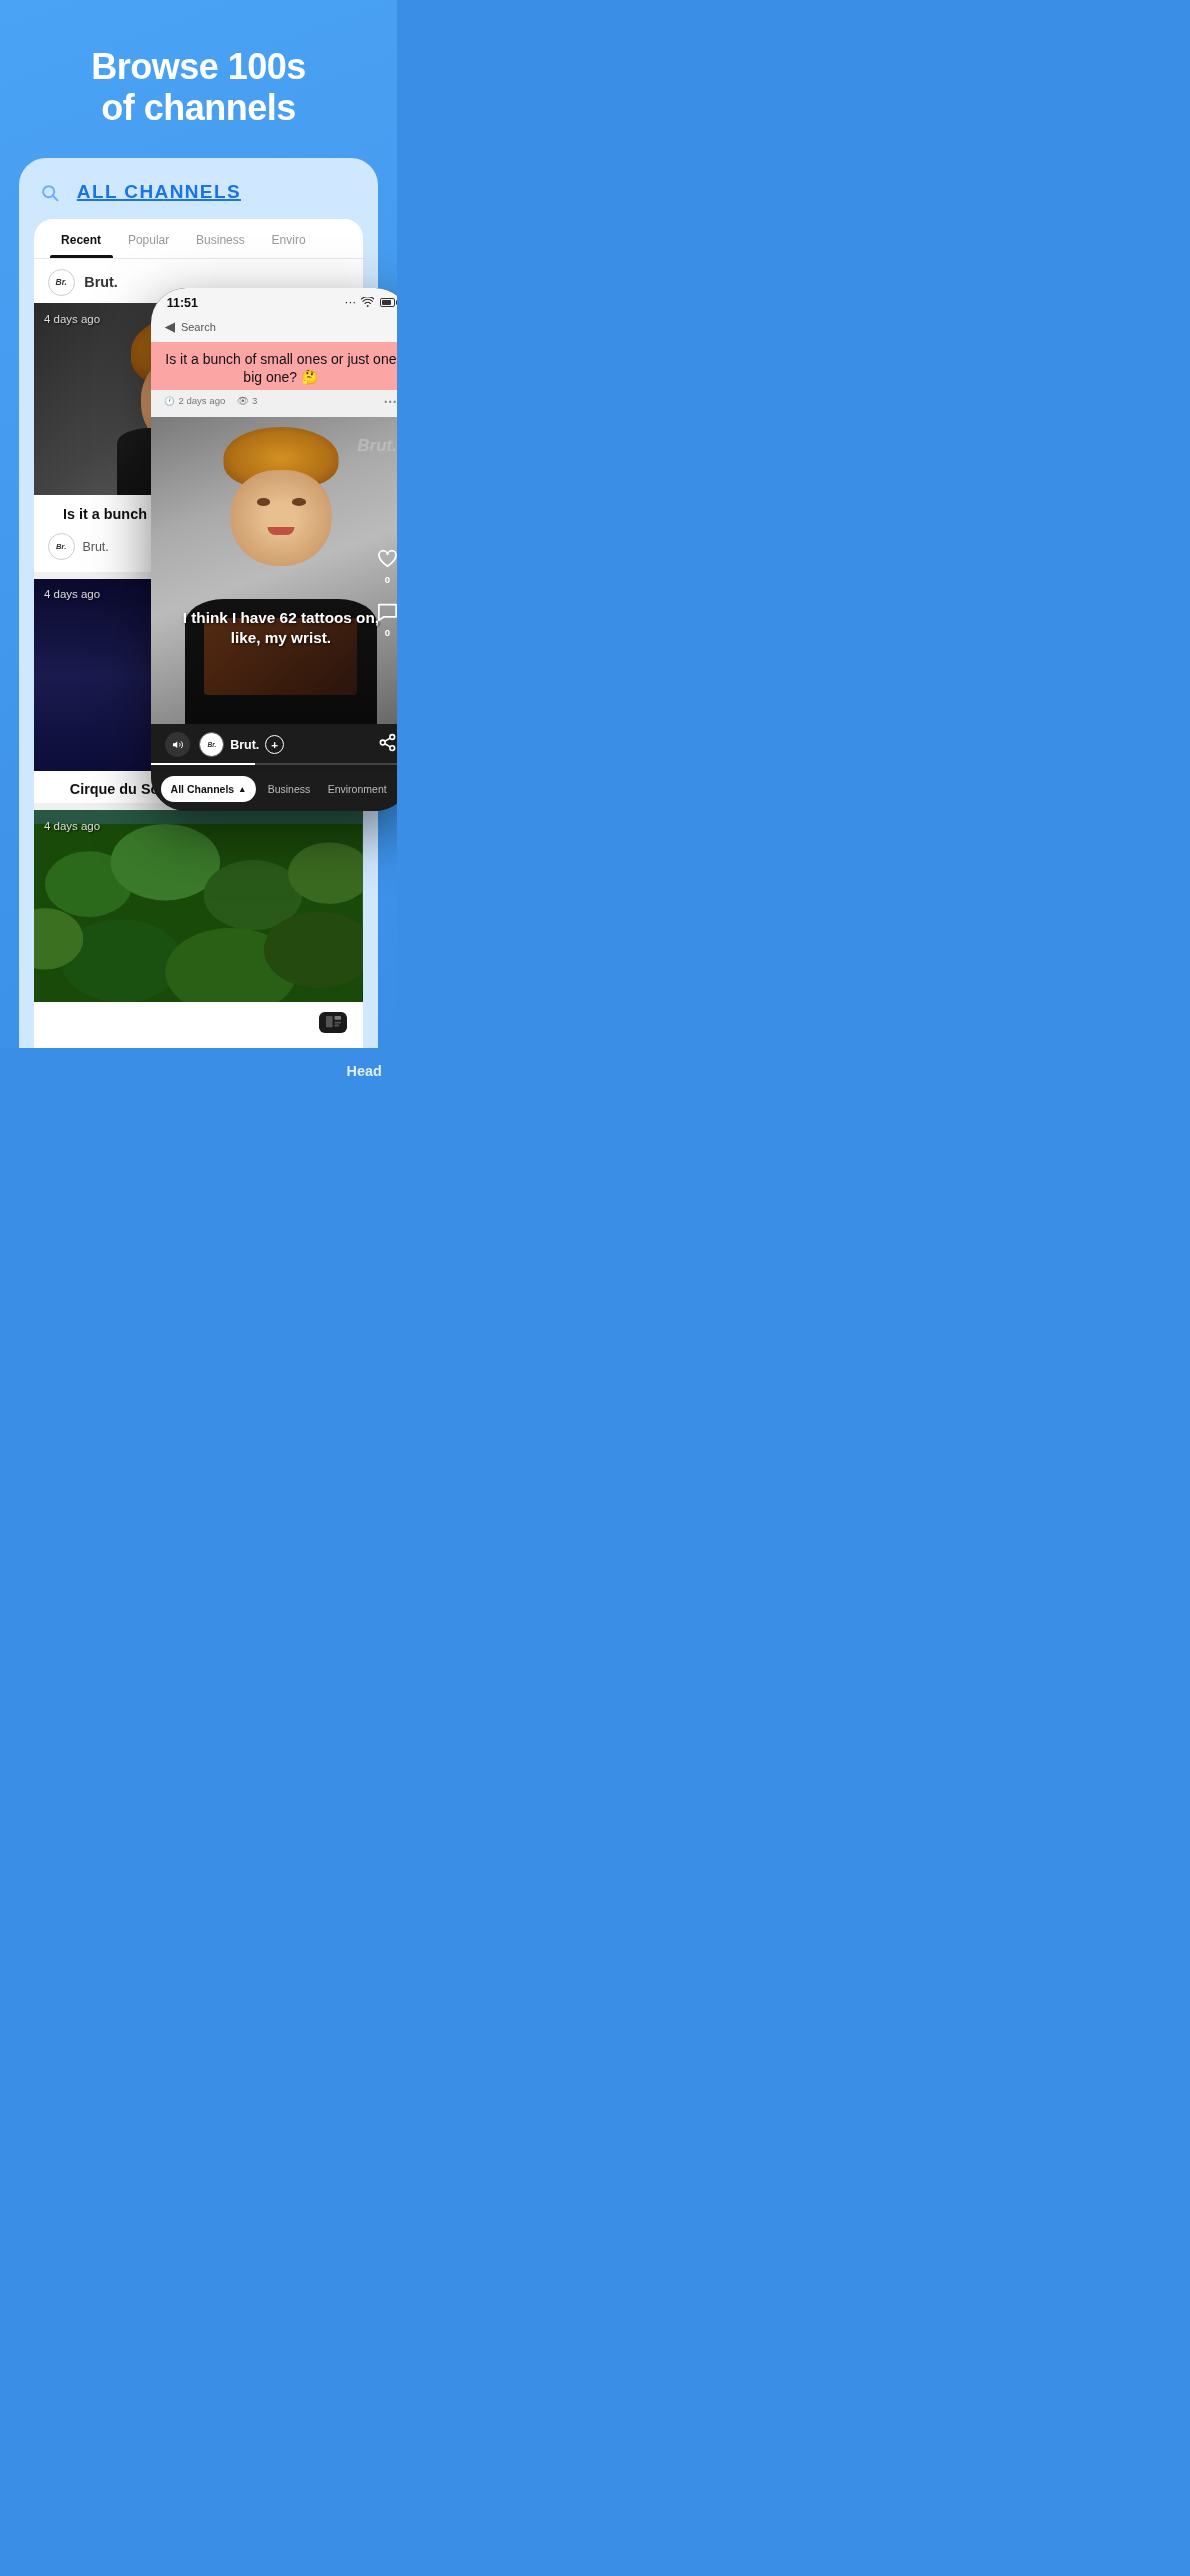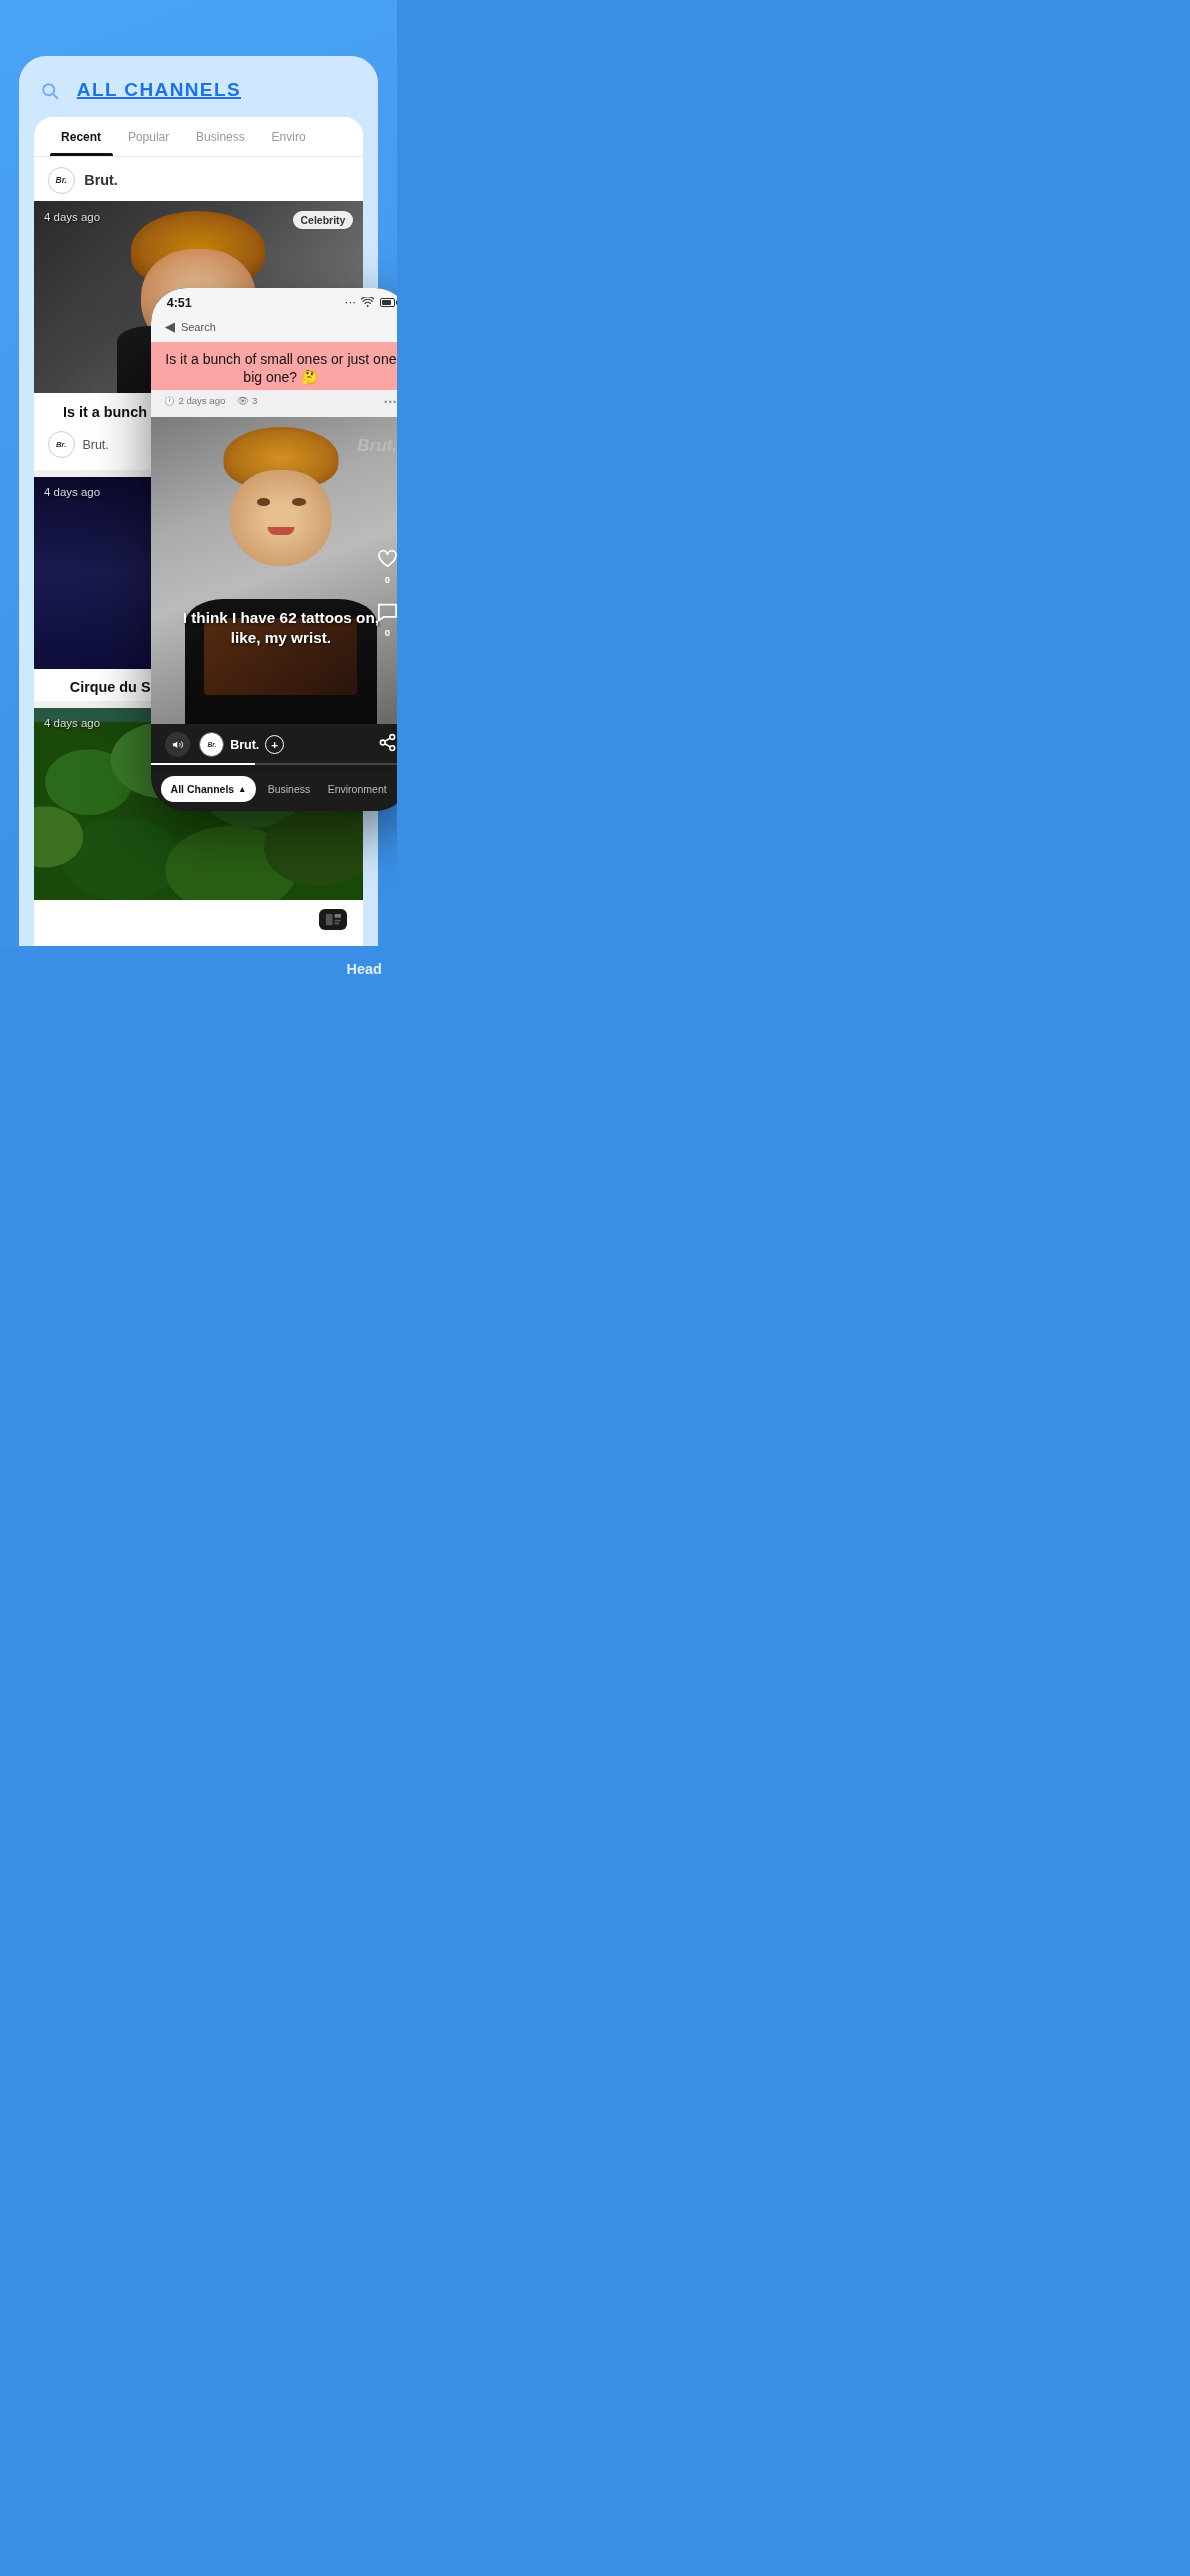--- a/index.html
+++ b/index.html
@@ -543,20 +543,22 @@
       width: 15.3px;
       height: 15.3px;
       background: #888;
       border-radius: 50%;
     }
   </style>
 </head>
 <body>
 
 <div class="hero">
+  <h1 class="hero-title" style="white-space:pre-line;">Browse 100s
+of channels</h1>
 
   <div class="browse-card">
     <div class="browse-card-header">
       <div class="search-icon-circle">
         <svg width="19" height="19" viewBox="0 0 24 24" fill="none" stroke="#6aadff" stroke-width="2.5" stroke-linecap="round">
           <circle cx="11" cy="11" r="7"></circle>
           <line x1="16.5" y1="16.5" x2="22" y2="22"></line>
         </svg>
       </div>
       <span class="all-channels-label">ALL CHANNELS</span>
@@ -652,21 +654,21 @@
             <rect x="10" y="10" width="5" height="2" rx="0.5" fill="#555"></rect>
           </svg>
         </div>
       </div>
     </div>
   </div>
 
   <div class="phone-overlay">
 
     <div class="phone-status-bar">
-      <span class="status-time">4:51</span>
+      <span class="status-time">11:51</span>
       <div class="status-icons">
         <span class="status-dots">···</span>
 
         <svg width="13.4" height="10.5" viewBox="0 0 14 11">
           <path d="M7 8.5a1 1 0 1 1 0 2 1 1 0 0 1 0-2z" fill="#333"></path>
           <path d="M4.2 6.8a4 4 0 0 1 5.6 0" fill="none" stroke="#333" stroke-width="1.2" stroke-linecap="round"></path>
           <path d="M2 4.5a7 7 0 0 1 10 0" fill="none" stroke="#333" stroke-width="1.2" stroke-linecap="round"></path>
           <path d="M0.2 2.3A9.8 9.8 0 0 1 13.8 2.3" fill="none" stroke="#333" stroke-width="1.2" stroke-linecap="round"></path>
         </svg>
 

